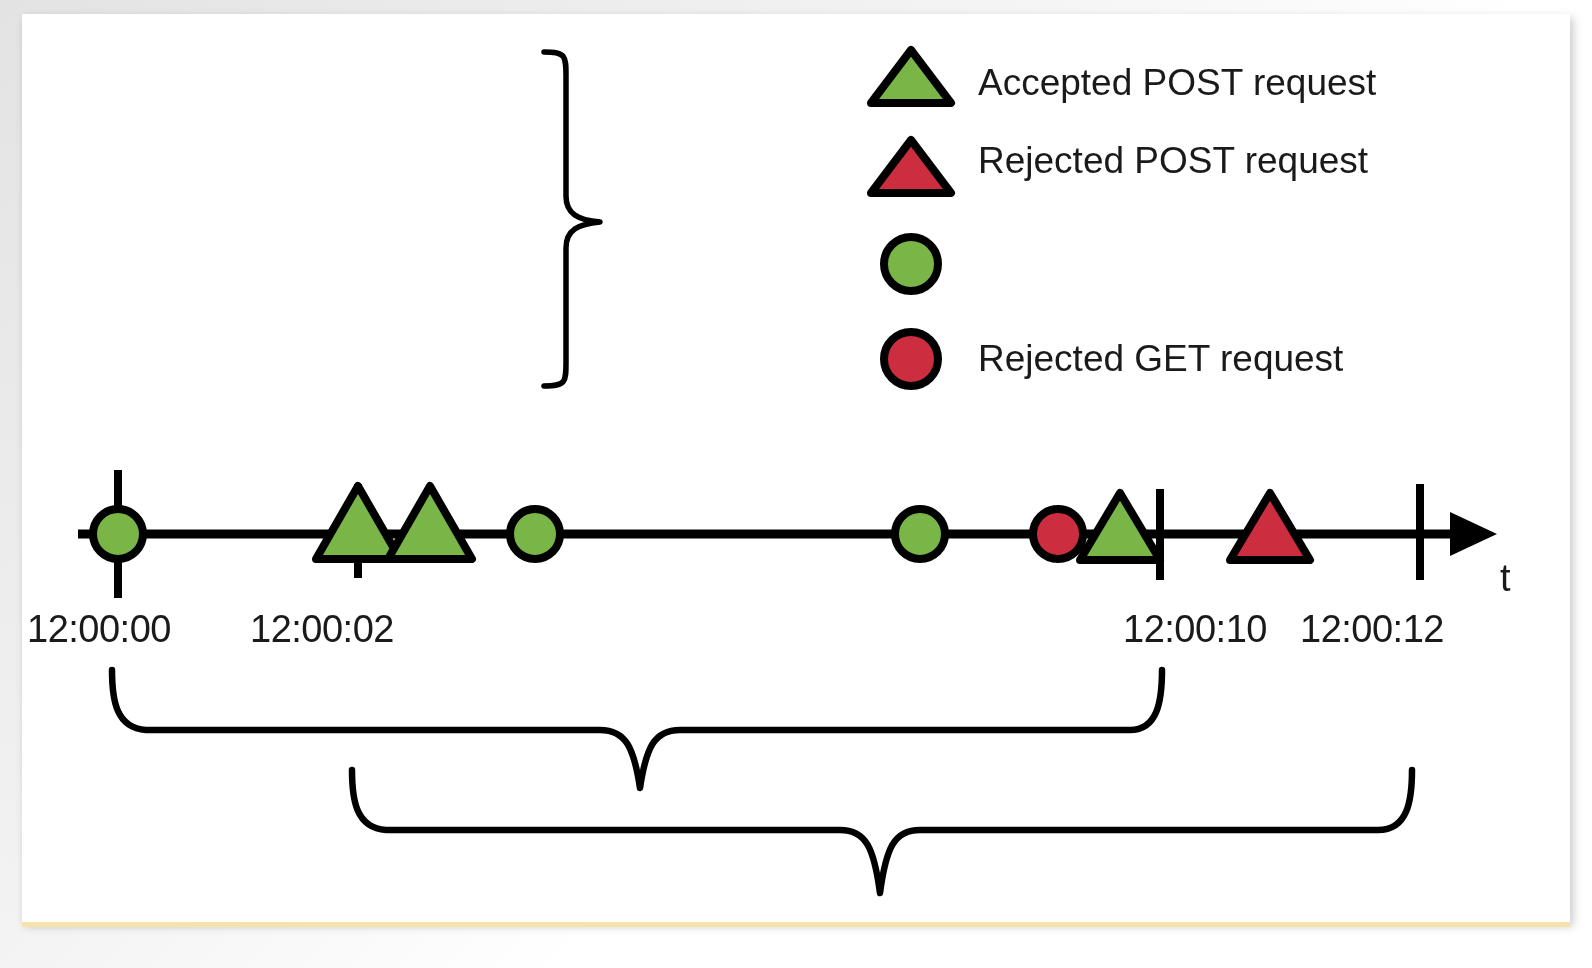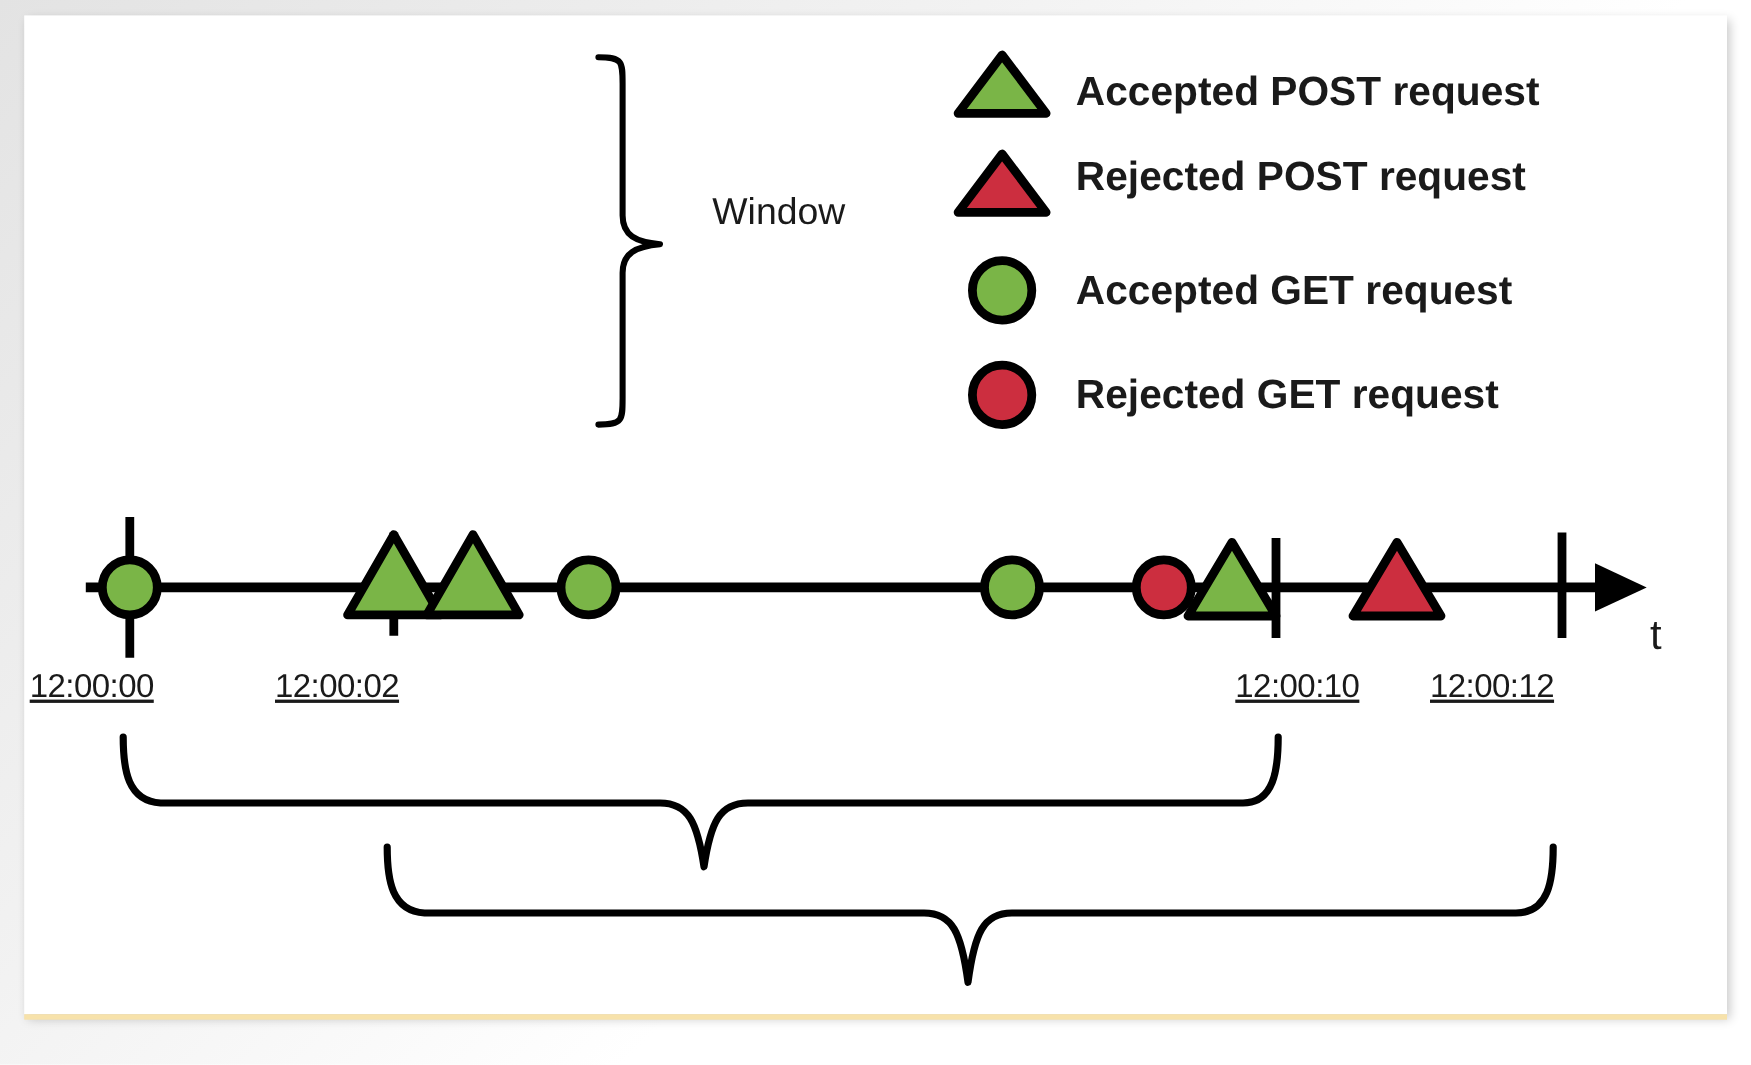--- a/index.html
+++ b/index.html
@@ -42,27 +42,25 @@
     width: 1592px;
     height: 968px;
   }
   .lbl {
     position: absolute;
     color: #1a1a1a;
     white-space: nowrap;
     line-height: 1.15;
   }
   .tick-label {
-    font-size: 30px;
+    font-size: 38px;
     letter-spacing: -0.5px;
-    text-decoration: underline;
   }
   .legend-label {
     font-size: 37px;
-    font-weight: bold;
   }
   .brace-label {
     font-size: 34px;
     text-align: center;
   }
   .axis-label {
     font-size: 38px;
   }
 </style>
 </head>
@@ -151,26 +149,24 @@
                L 840 830
                C 866 830, 874 848, 880 893
                C 886 848, 894 830, 920 830
                L 1378 830
                C 1408 830, 1412 800, 1412 770" fill="none" stroke="#000000" stroke-width="6.5" stroke-linecap="round" stroke-linejoin="round"></path>
     </g>
 
   </svg>
 
   <div class="lbl brace-label" style="left:628px; top:174px; width:160px;">
-    <div>Window</div>
   </div>
 
   <div class="lbl legend-label" style="left:978px; top:62px;">Accepted POST request</div>
   <div class="lbl legend-label" style="left:978px; top:140px;">Rejected POST request</div>
-  <div class="lbl legend-label" style="left:978px; top:243px;">Accepted GET request</div>
   <div class="lbl legend-label" style="left:978px; top:338px;">Rejected GET request</div>
 
   <div class="lbl tick-label" style="left:27px; top:608px;">12:00:00</div>
   <div class="lbl tick-label" style="left:250px; top:608px;">12:00:02</div>
   <div class="lbl tick-label" style="left:1123px; top:608px;">12:00:10</div>
   <div class="lbl tick-label" style="left:1300px; top:608px;">12:00:12</div>
 
   <div class="lbl axis-label" style="left:1500px; top:557px;">t</div>
 
 </div>

